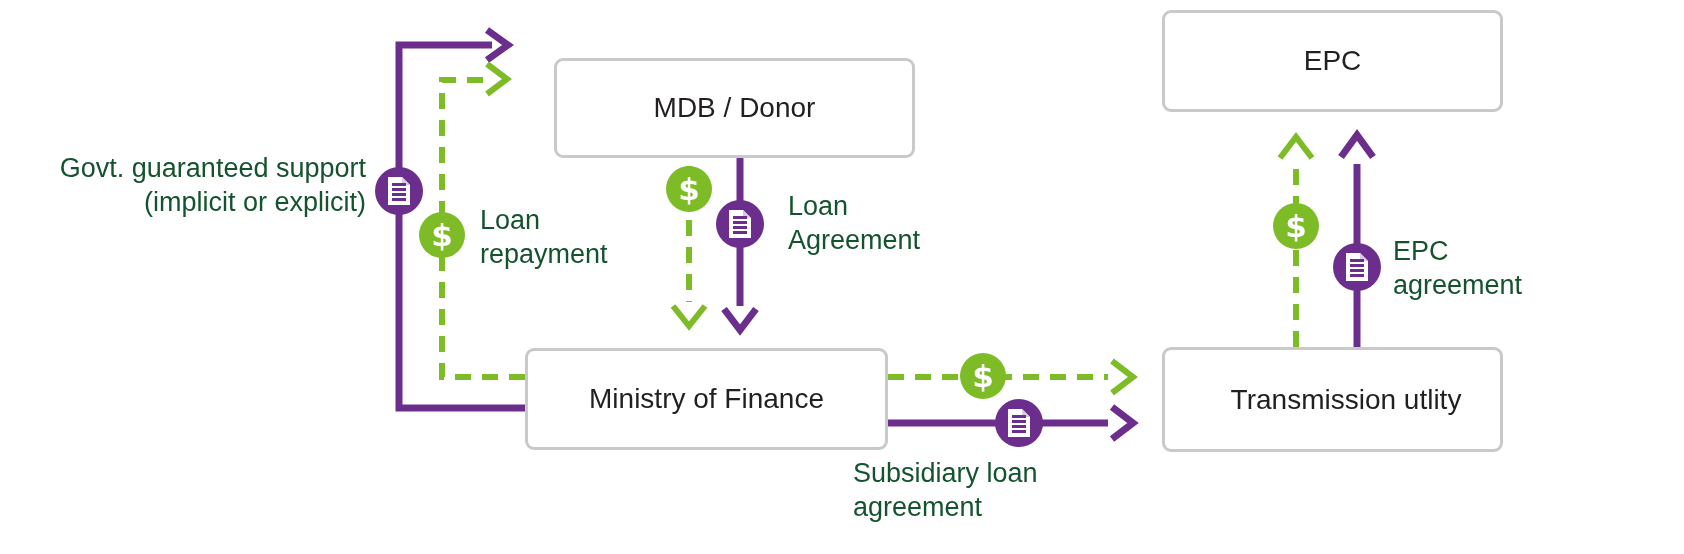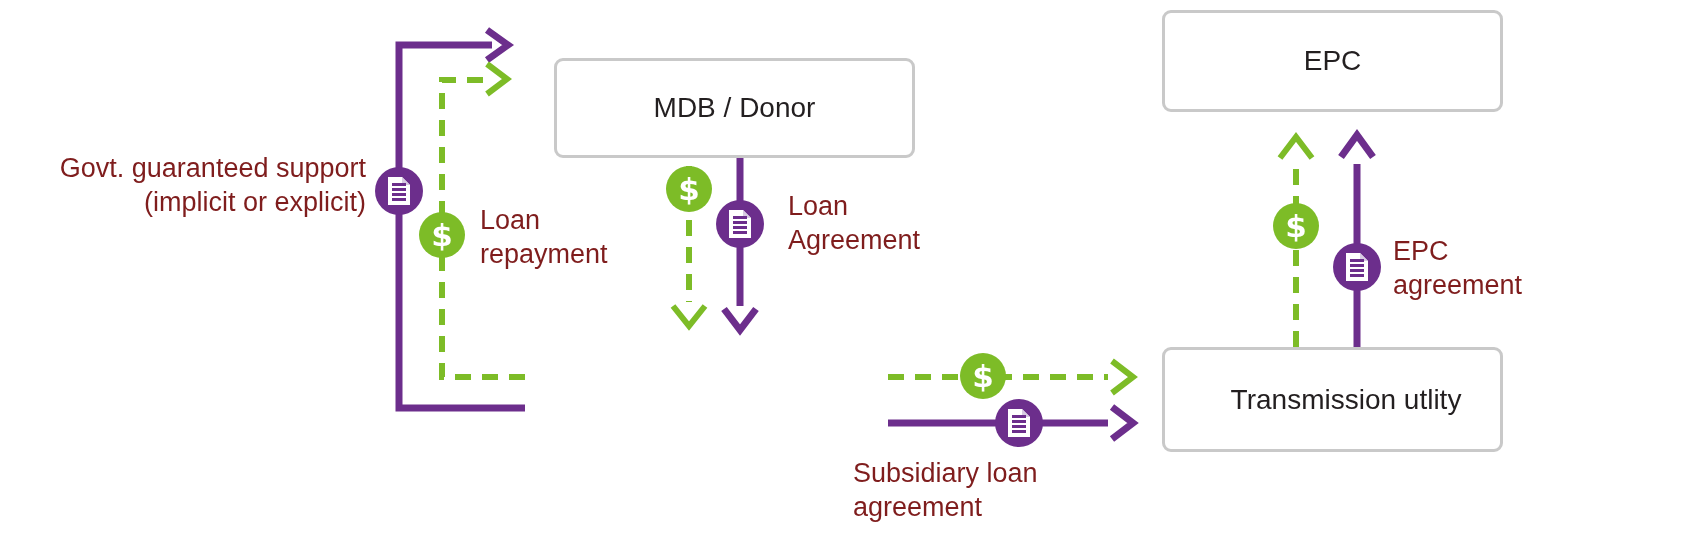--- a/index.html
+++ b/index.html
@@ -29,21 +29,21 @@
   #node-mdb     { left: 554px;  top: 10px;  width: 361px; height: 100px; margin-top: 48px; }
   #node-epc     { left: 1162px; top: 10px;  width: 341px; height: 102px; }
   #node-mof     { left: 525px;  top: 348px; width: 363px; height: 102px; }
   #node-utility { left: 1162px; top: 347px; width: 341px; height: 105px; padding-left: 27px; }
 
   .label {
     position: absolute;
     font-size: 27px;
     line-height: 34px;
     white-space: nowrap;
-    color: #7f1d1d;
+    color: #14532d;
   }
   #label-govt           { left: 20px;   top: 151px; width: 346px; text-align: right; }
   #label-loan-repayment { left: 480px;  top: 203px; text-align: left; }
   #label-loan-agreement { left: 788px;  top: 189px; text-align: left; }
   #label-subsidiary     { left: 853px;  top: 456px; width: 320px; text-align: left; }
   #label-epc-contract   { left: 1393px; top: 234px; text-align: left; }
 
   .conn-purple { stroke: #6c2e8c; stroke-width: 7; fill: none; }
   .conn-green  { stroke: #7dbc27; stroke-width: 6; fill: none; }
   .dashed      { stroke-dasharray: 16 11; }
@@ -147,20 +147,23 @@
       <rect class="doc-stripe" x="-7" y="7" width="14" height="3"></rect>
     </g>
   </svg>
 
   <div class="node" id="node-mdb">
     <span>MDB / Donor</span>
   </div>
   <div class="node" id="node-epc">
     <span>EPC</span>
   </div>
+  <div class="node" id="node-mof">
+    <span>Ministry of Finance</span>
+  </div>
   <div class="node" id="node-utility">
     <span>Transmission utlity</span>
   </div>
 
   <div class="label" id="label-govt">
     <div>Govt. guaranteed support</div>
     <div>(implicit or explicit)</div>
   </div>
   <div class="label" id="label-loan-repayment">
     <div>Loan</div>

